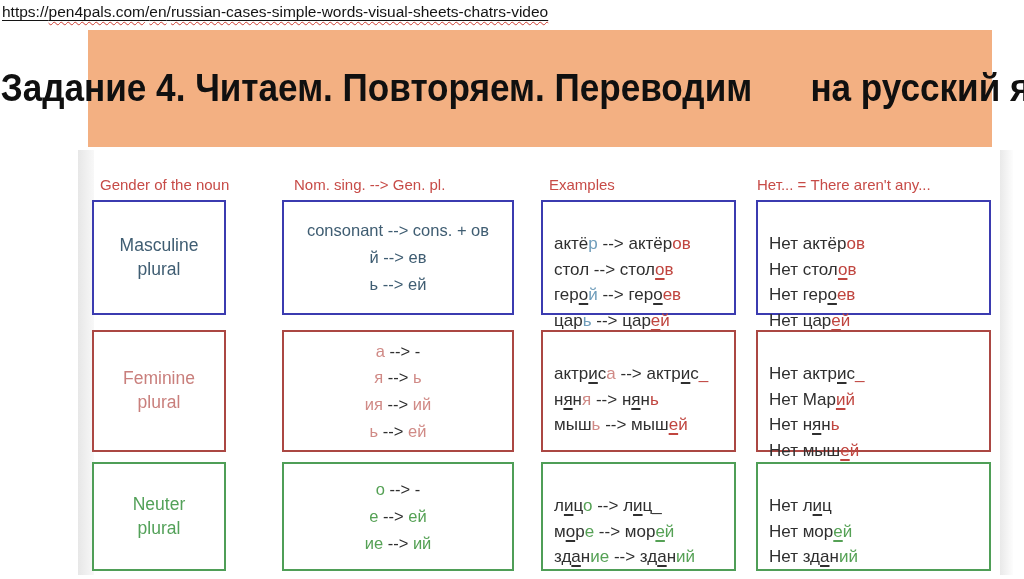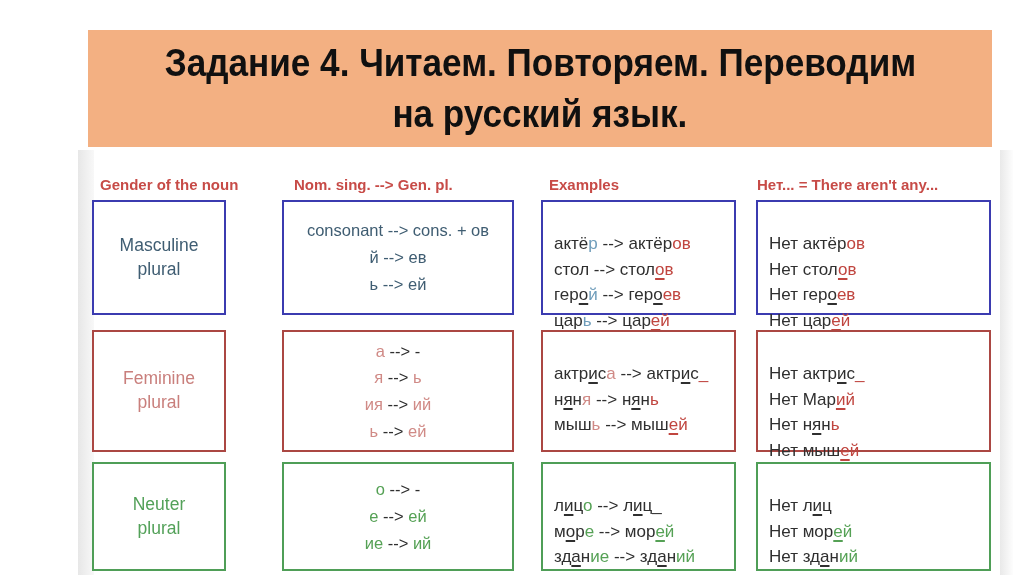--- a/index.html
+++ b/index.html
@@ -10,31 +10,31 @@
   
   .url{
     position:absolute;left:2px;top:3px;font-size:15.5px;color:#141414;
     text-decoration:underline;text-decoration-thickness:1px;text-underline-offset:3px;
     white-space:nowrap;cursor:pointer;
   }
   .url .line{display:inline;}
   
   .banner{
     position:absolute;left:88px;top:30px;width:904px;height:117px;background:#f3b082;
-    display:flex;flex-direction:column;justify-content:center;align-items:center;
+    display:flex;justify-content:center;align-items:center;
   }
   .title-line{
     font-size:39px;font-weight:600;color:#101010;line-height:1.3;
     transform:scaleX(0.9);white-space:nowrap;
   }
   
   .edge{position:absolute;top:150px;height:425px;}
   .edge.left{left:78px;width:16px;background:linear-gradient(to right,#e7e7e7,#f8f8f8);}
   .edge.right{left:1000px;width:13px;background:linear-gradient(to left,#fdfdfd,#e9e9e9);}
-  .th{position:absolute;top:176px;font-size:15px;font-weight:700;color:#c74b47;white-space:nowrap;}
+  .th{position:absolute;top:176px;font-size:15px;font-weight:400;color:#c74b47;white-space:nowrap;}
   #th1{left:100px}#th2{left:294px}#th3{left:549px}#th4{left:757px}
   .box{position:absolute;background:#ffffff;border:2px solid;box-sizing:border-box;}
   .masc{border-color:#3b3bb0}
   .fem{border-color:#ab4743}
   .neut{border-color:#4f9e57}
   .c1{left:92px;width:134px}.c2{left:282px;width:232px}.c3{left:541px;width:195px}.c4{left:756px;width:235px}
   .r1{top:200px;height:115px}.r2{top:330px;height:122px}.r3{top:462px;height:109px}
   .cell-center{width:100%;height:100%;display:flex;flex-direction:column;justify-content:center;align-items:center;text-align:center;}
   .gender .line{font-size:17.5px;line-height:1.35;}
   .rules .line{font-size:16.5px;line-height:1.62;white-space:nowrap;}
@@ -52,20 +52,21 @@
   .c-url{color:#141414}
   .u{text-decoration-line:underline;text-decoration-thickness:1.7px;text-underline-offset:2.5px;}
   .w{text-decoration-line:underline;text-decoration-style:wavy;text-decoration-color:#cc3b2f;
      text-decoration-thickness:1px;text-underline-offset:3.5px;}
 </style>
 </head>
 <body>
 
 <div class="page">
 
+  <div class="url"><div class="line"><span class="c-url">https://</span><span class="c-url w">pen4pals.com</span><span class="c-url">/</span><span class="c-url w">en</span><span class="c-url">/</span><span class="c-url w">russian-cases-simple-words-visual-sheets-chatrs-video</span></div></div>
 
   <div class="banner">
     <div class="title-line">Задание 4. Читаем. Повторяем. Переводим</div>
     <div class="title-line">на русский язык.</div>
   </div>
 
   <div class="edge left"></div>
   <div class="edge right"></div>
 
   <div class="th" id="th1">Gender of the noun</div>

